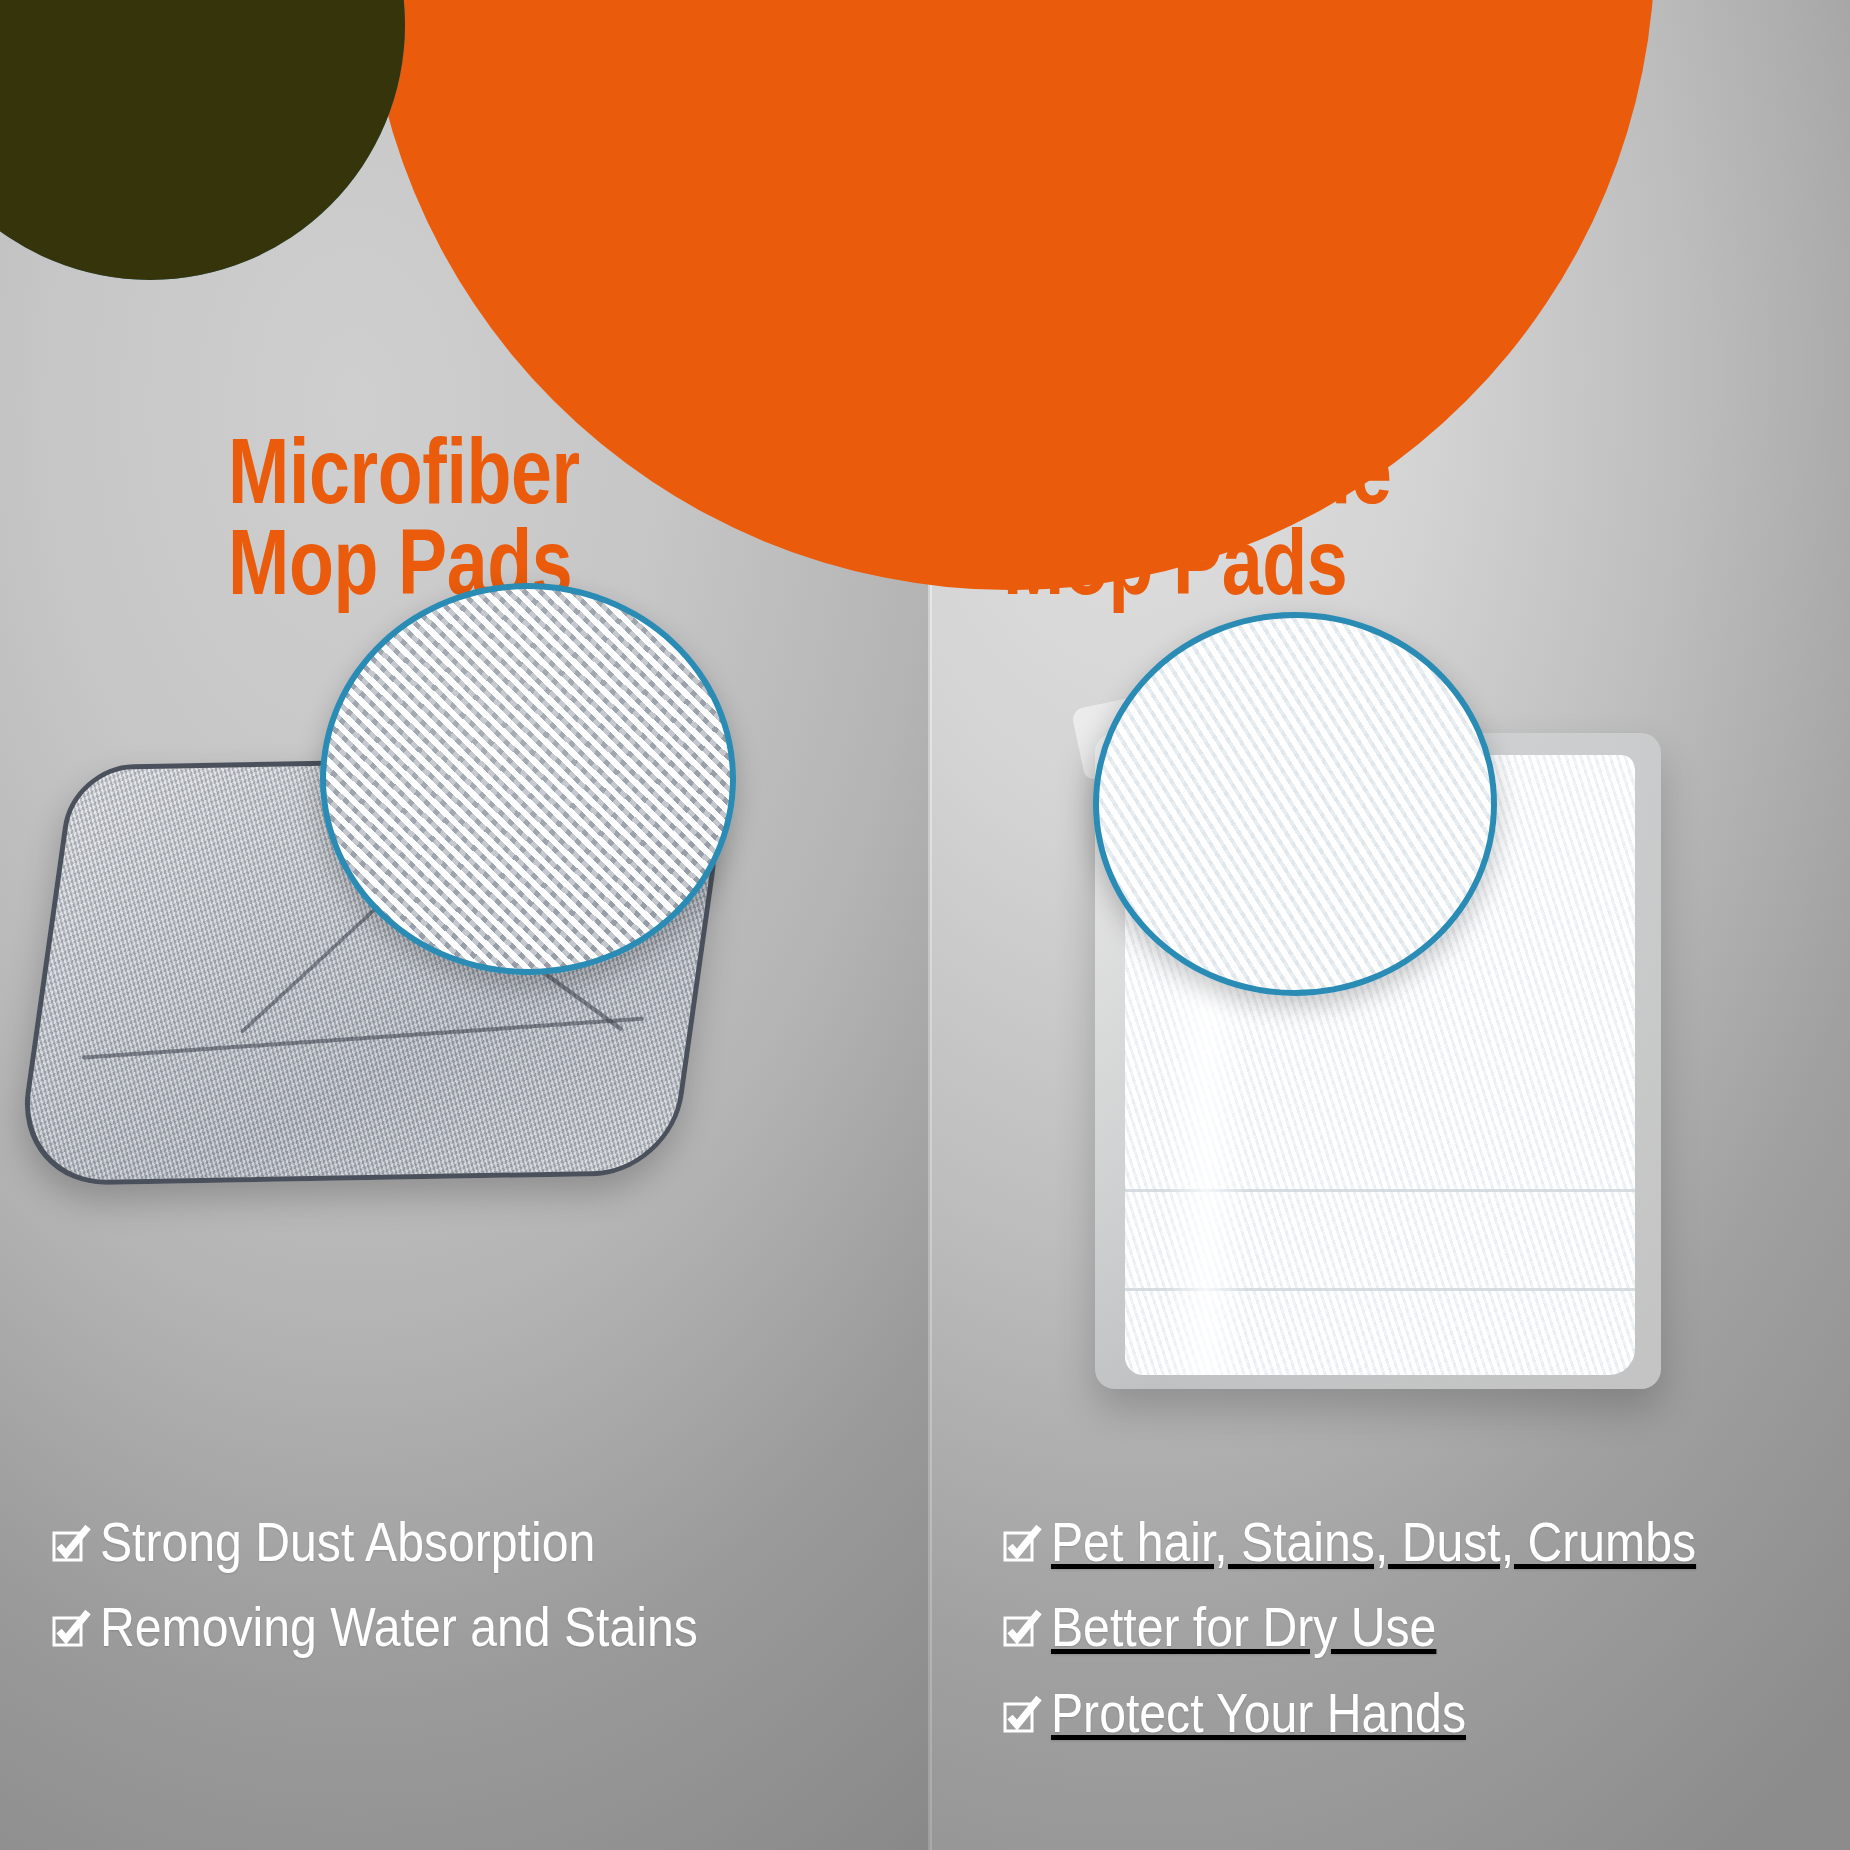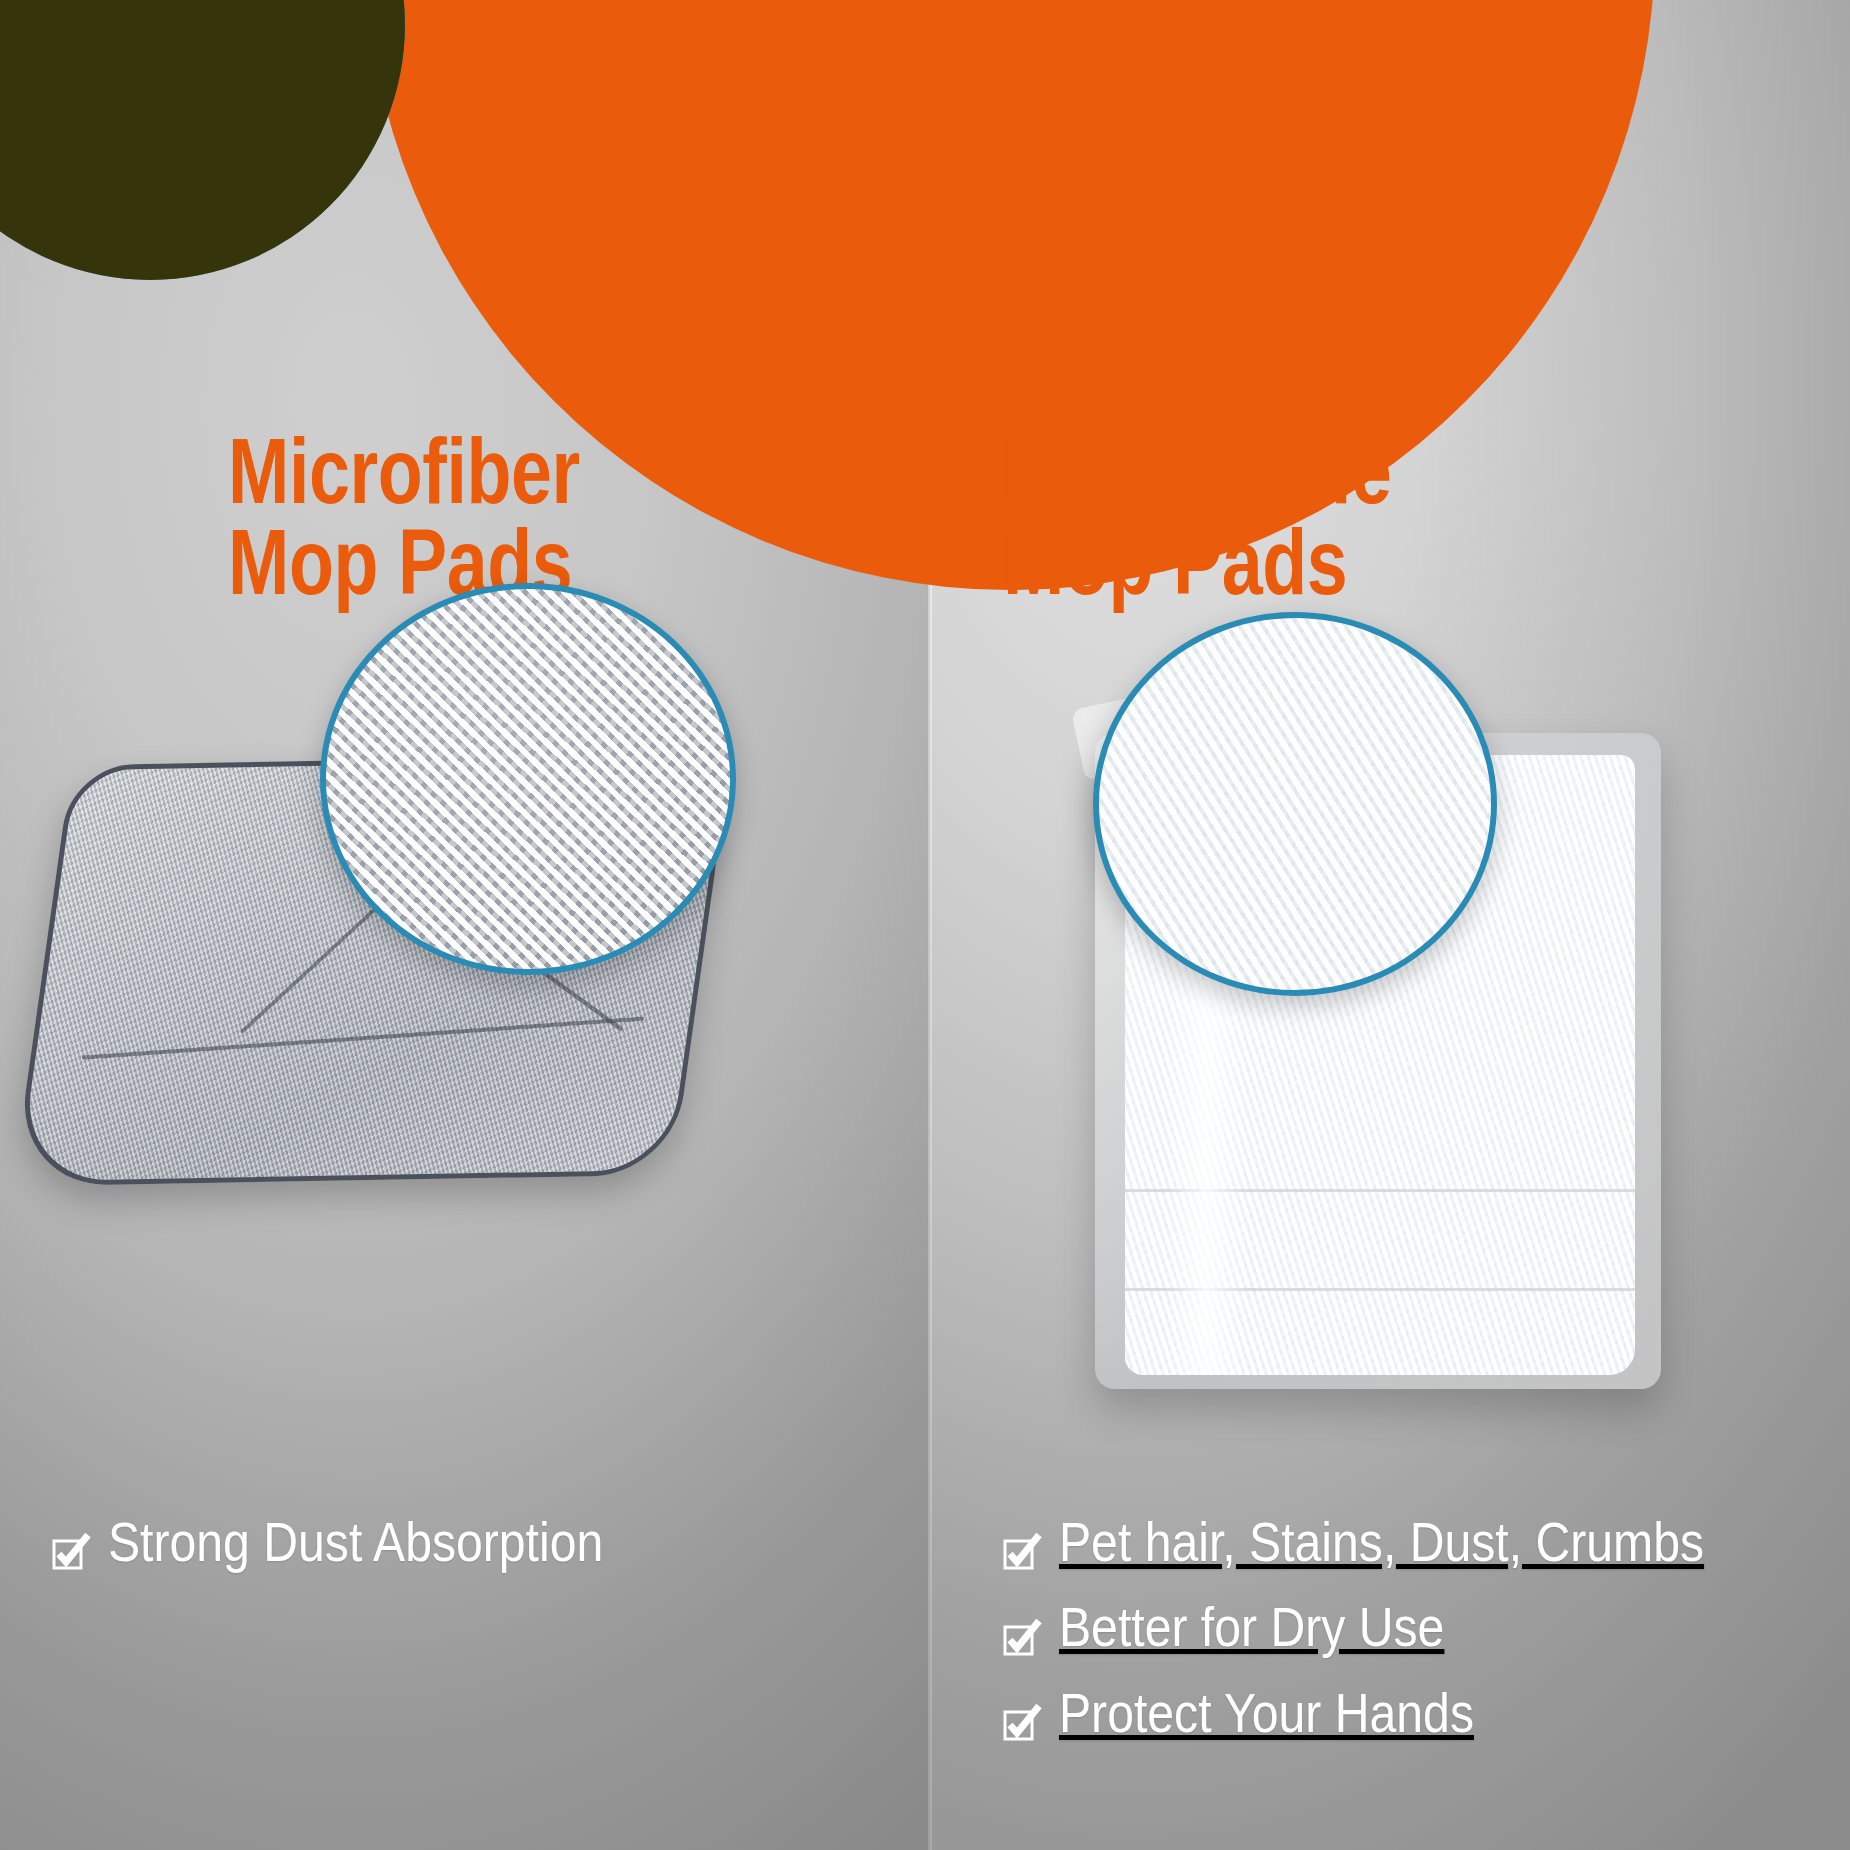--- a/index.html
+++ b/index.html
@@ -144,21 +144,21 @@
       repeating-linear-gradient(-46deg, rgba(214,223,229,.55) 0 5px, rgba(255,255,255,1) 5px 12px),
       radial-gradient(circle at 45% 35%, #ffffff 0%, #fbfcfd 60%, #eef1f3 100%);
   }
 
   
   .features{position:absolute;top:1512px;}
   .features.left{left:52px;width:840px;}
   .features.right{left:1003px;width:830px;text-decoration:underline;}
 
   .feat-row{
-    display:flex;align-items:flex-end;gap:22px;
+    display:flex;align-items:flex-start;gap:14px;
     margin-bottom:26px;
   }
   .check{
     flex:0 0 auto;
     width:34px;height:34px;
     margin-top:17px;
     position:relative;
   }
   .check svg{display:block;width:34px;height:34px;overflow:visible;}
   .feat-text{
@@ -206,20 +206,29 @@
     <div class="feat-row">
       <span class="check">
         <svg viewBox="0 0 34 34" aria-hidden="true">
           <rect x="2" y="4" width="27" height="27" fill="none" stroke="#ffffff" stroke-width="3"></rect>
           <path d="M7 17 L14 25 L36 -2" fill="none" stroke="#ffffff" stroke-width="7" stroke-linecap="butt" stroke-linejoin="miter"></path>
         </svg>
       </span>
       <span class="feat-text">Strong Dust Absorption</span>
     </div>
 
+    <div class="feat-row">
+      <span class="check">
+        <svg viewBox="0 0 34 34" aria-hidden="true">
+          <rect x="2" y="4" width="27" height="27" fill="none" stroke="#ffffff" stroke-width="3"></rect>
+          <path d="M7 17 L14 25 L36 -2" fill="none" stroke="#ffffff" stroke-width="7"></path>
+        </svg>
+      </span>
+      <span class="feat-text">Removing Water and Stains</span>
+    </div>
 
 
   </div>
 
   <div class="heading right">
     <span>Disposable</span>
     <span class="l2">Mop Pads</span>
   </div>
 
   <div class="product dp-pack">

